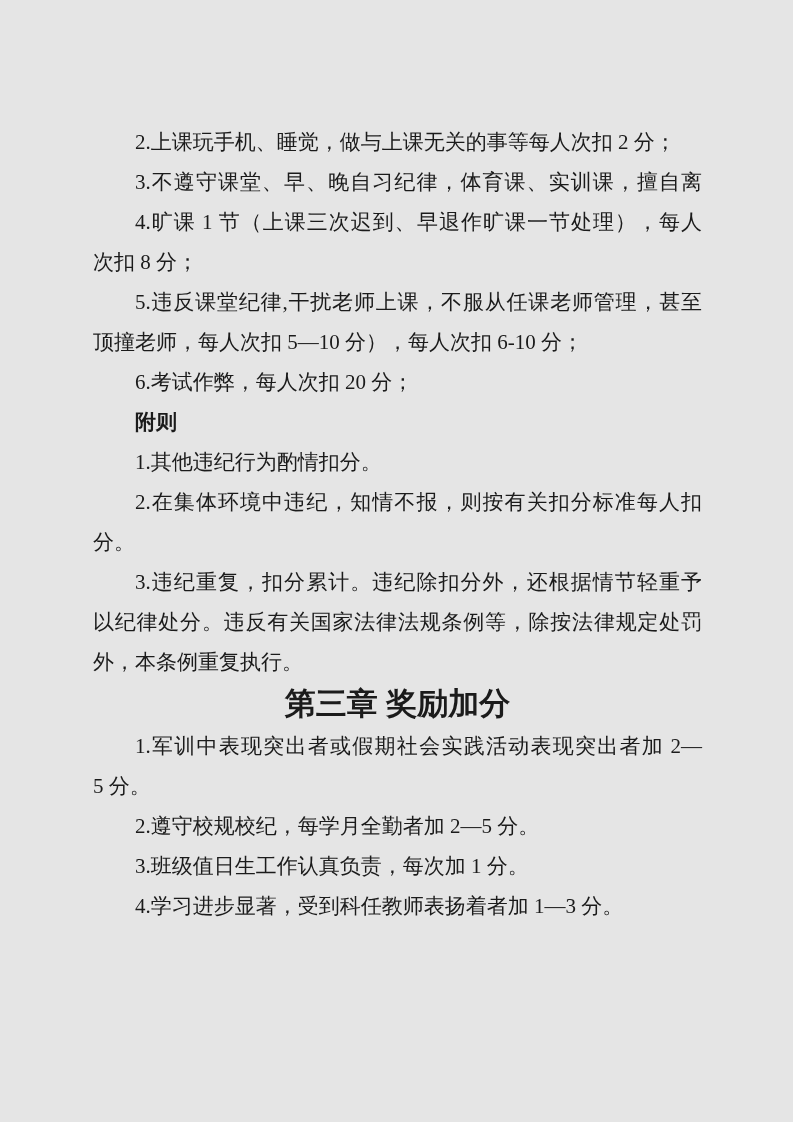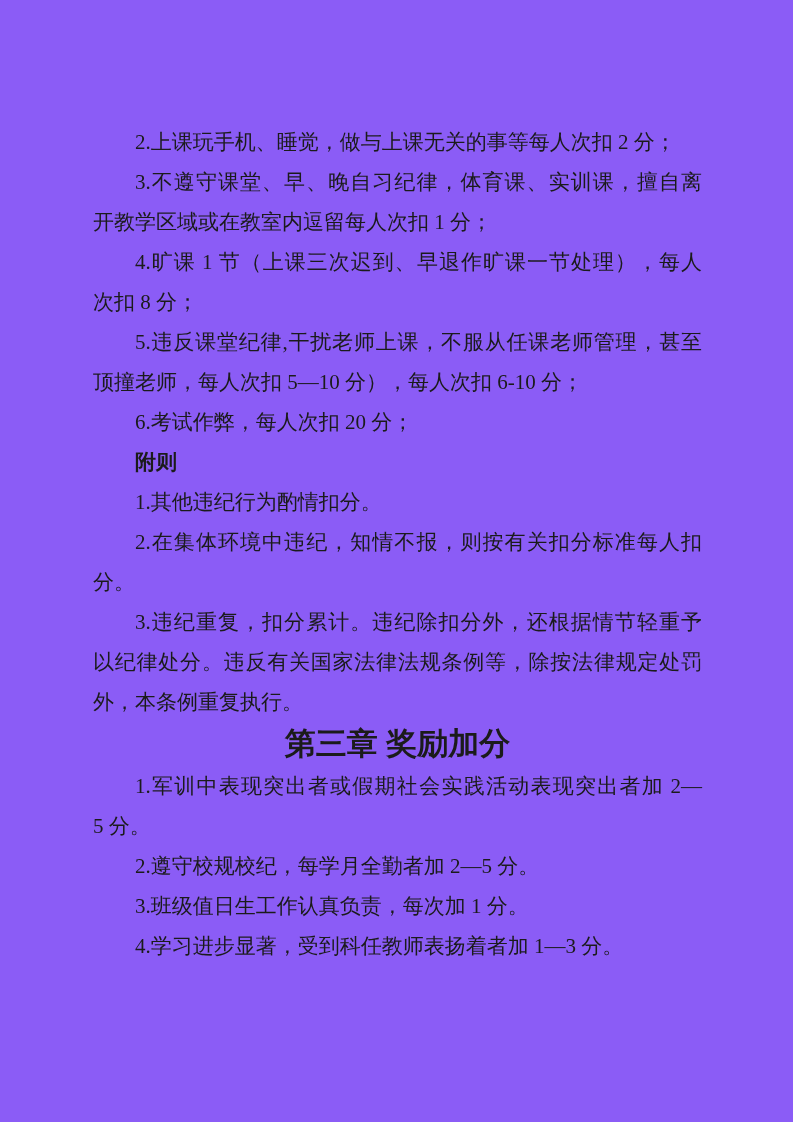--- a/index.html
+++ b/index.html
@@ -4,21 +4,21 @@
 <style>
   html, body {
     margin: 0;
     padding: 0;
     background: #ffffff;
   }
   .page {
     position: relative;
     width: 793px;
     height: 1122px;
-    background: #8b5cf6;
+    background: #e5e5e5;
     overflow: hidden;
   }
   .doc-body {
     position: absolute;
     left: 93px;
     top: 122px;
     width: 609px;
     color: #1b1b1b;
     font-family: "Liberation Serif", "DejaVu Serif", serif;
     font-size: 21px;
@@ -60,21 +60,20 @@
 </head>
 <body>
 
 <div class="page">
   <div class="doc-body">
       <p class="block paragraph">
         <span class="line first last">2.上课玩手机、睡觉，做与上课无关的事等每人次扣 2 分；</span>
       </p>
       <p class="block paragraph">
         <span class="line first">3.不遵守课堂、早、晚自习纪律，体育课、实训课，擅自离</span>
-        <span class="line last">开教学区域或在教室内逗留每人次扣 1 分；</span>
       </p>
       <p class="block paragraph">
         <span class="line first">4.旷课 1 节（上课三次迟到、早退作旷课一节处理），每人</span>
         <span class="line last">次扣 8 分；</span>
       </p>
       <p class="block paragraph">
         <span class="line first">5.违反课堂纪律,干扰老师上课，不服从任课老师管理，甚至</span>
         <span class="line last">顶撞老师，每人次扣 5—10 分），每人次扣 6-10 分；</span>
       </p>
       <p class="block paragraph">

